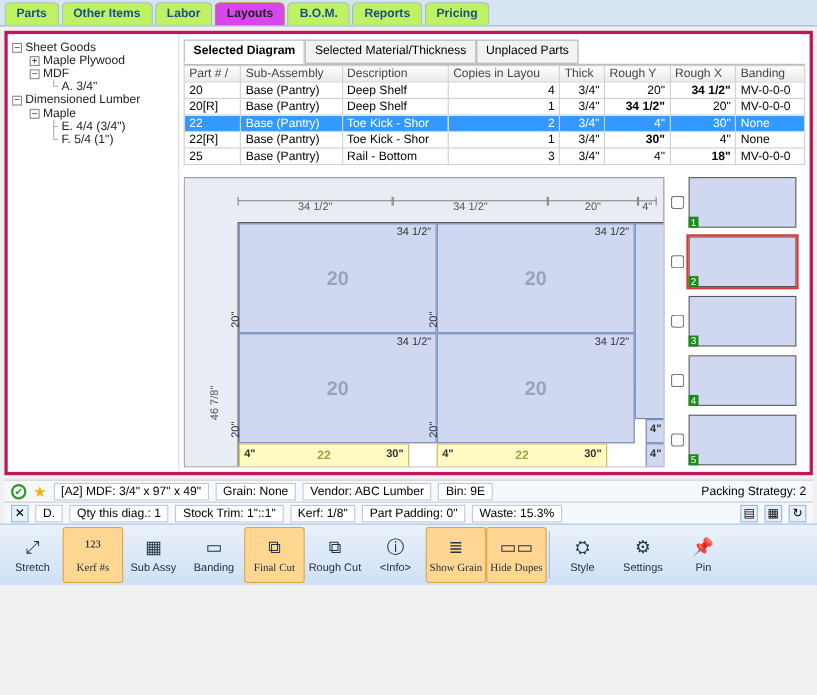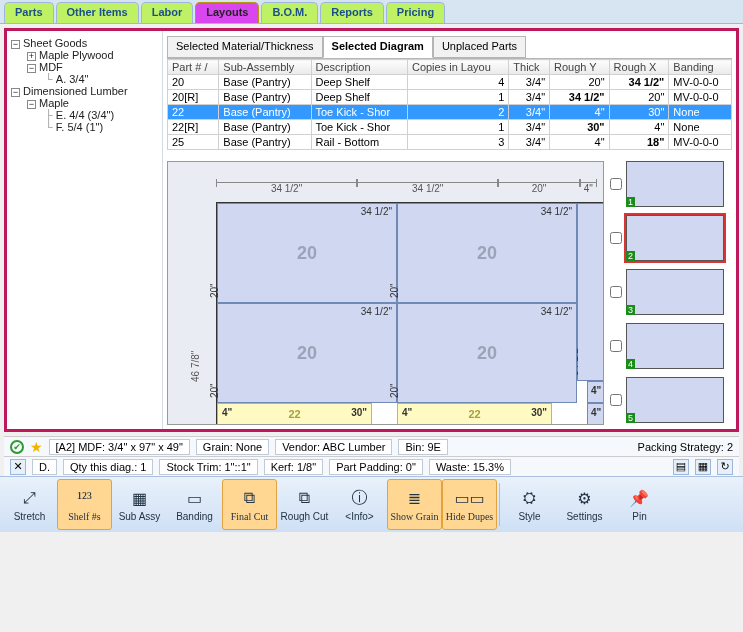--- a/index.html
+++ b/index.html
@@ -315,22 +315,22 @@
     <div class="tree-node tree-indent-2">
       <span class="tree-dash">├</span><span>E. 4/4 (3/4")</span>
     </div>
     <div class="tree-node tree-indent-2">
       <span class="tree-dash">└</span><span>F. 5/4 (1")</span>
     </div>
   </div>
 
   <div class="right">
     <div class="inner-tabs" id="inner-tabs">
+        <div class="inner-tab active">Selected Diagram</div>
         <div class="inner-tab">Selected Material/Thickness</div>
-        <div class="inner-tab active">Selected Diagram</div>
         <div class="inner-tab">Unplaced Parts</div>
       </div>
 
     <div class="grid-body-wrap">
       <table class="grid">
         <thead>
             <tr id="grid-head">
               <th>Part # /</th>
               <th>Sub-Assembly</th>
               <th>Description</th>
@@ -516,21 +516,21 @@
   </span>
 </div>
 
 <div class="toolbar" id="toolbar">
     <div class="tb-btn">
       <div class="tb-icon">⤢</div>
       <div>Stretch</div>
     </div>
     <div class="tb-btn active">
       <div class="tb-icon">¹²³</div>
-      <div>Shelf #s</div>
+      <div>Kerf #s</div>
     </div>
     <div class="tb-btn">
       <div class="tb-icon">▦</div>
       <div>Sub Assy</div>
     </div>
     <div class="tb-btn">
       <div class="tb-icon">▭</div>
       <div>Banding</div>
     </div>
     <div class="tb-btn active">

